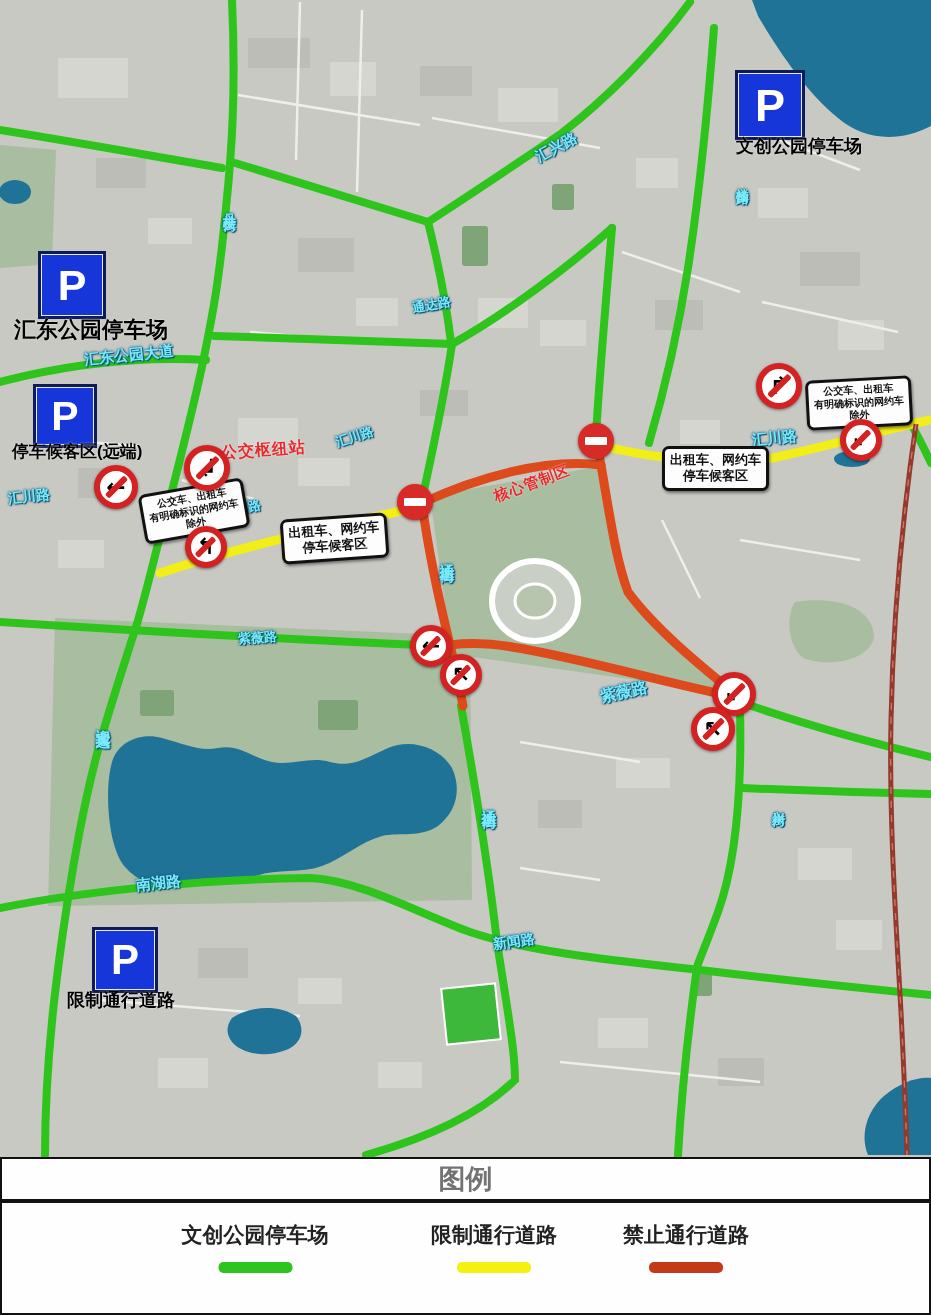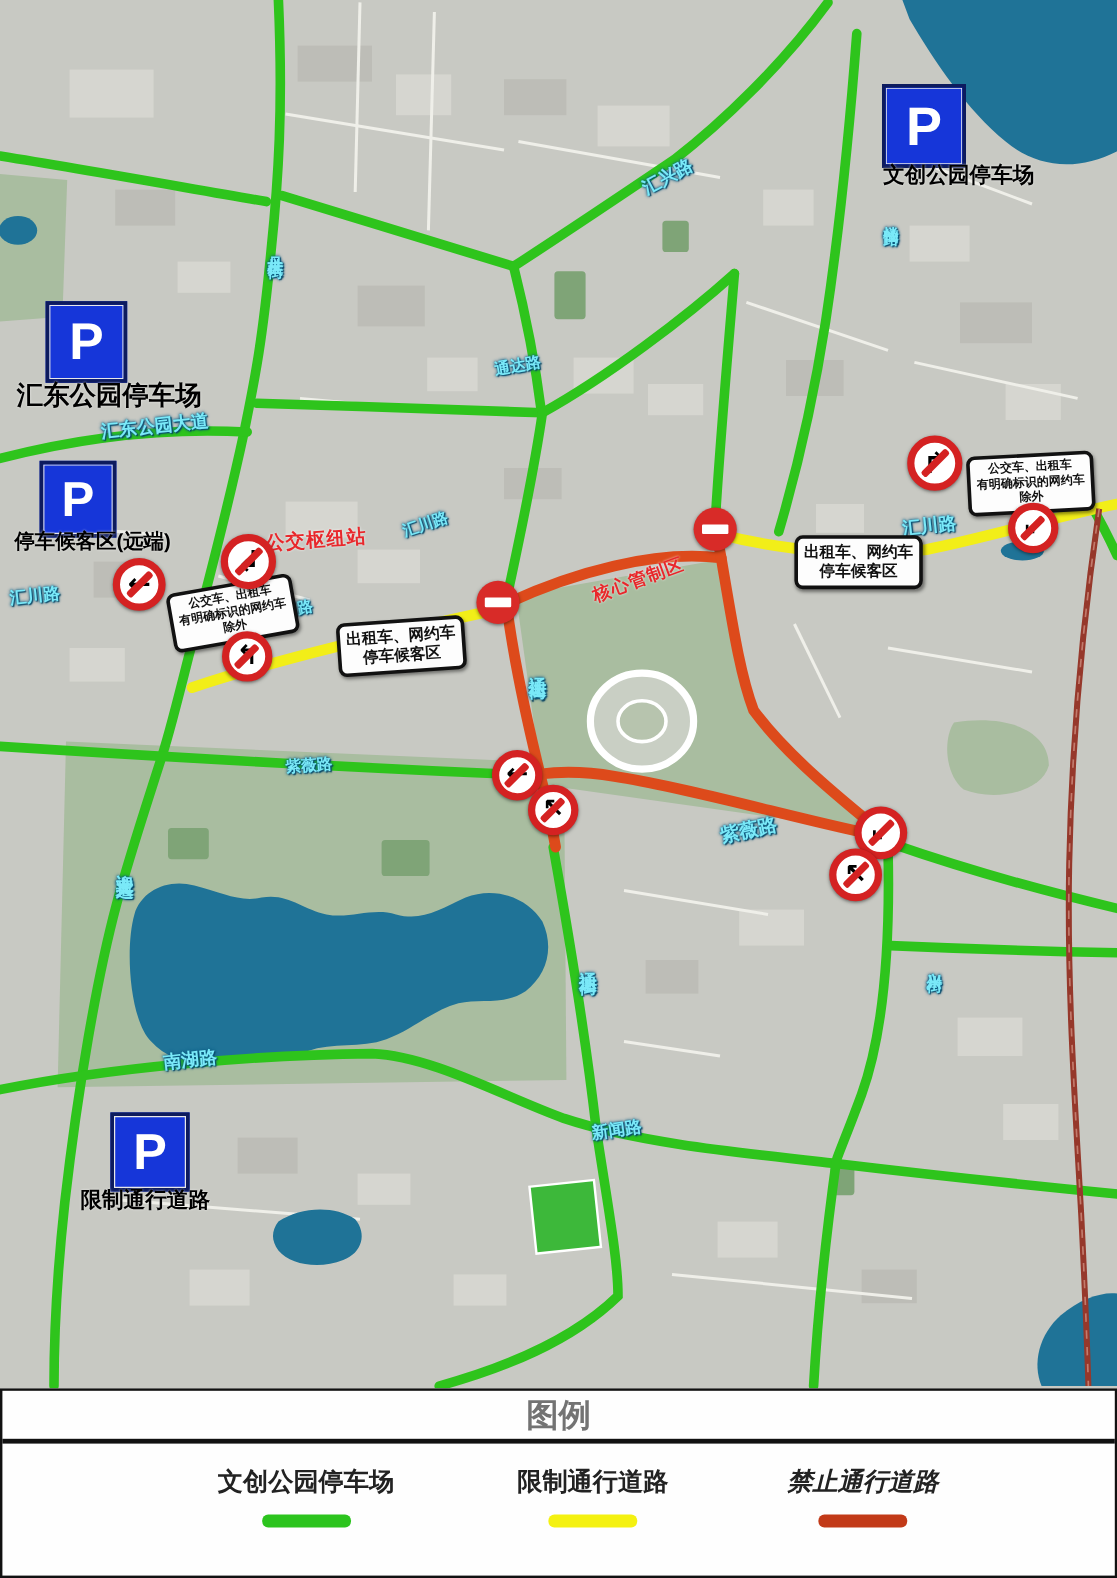--- a/index.html
+++ b/index.html
@@ -244,19 +244,19 @@
     <div class="legend-title">图例</div>
     <div id="legend-items">
         <div class="legend-item" style="left: 253px; top: 62px;">
           <div class="lab">文创公园停车场</div>
           <div class="bar" style="background: rgb(44, 196, 30);"></div>
         </div>
         <div class="legend-item" style="left: 492px; top: 62px;">
           <div class="lab">限制通行道路</div>
           <div class="bar" style="background: rgb(244, 241, 17);"></div>
         </div>
-        <div class="legend-item" style="left: 717px; top: 62px; font-style: italic;">
+        <div class="legend-item" style="left: 684px; top: 62px;">
           <div class="lab">禁止通行道路</div>
           <div class="bar" style="background: rgb(194, 58, 24);"></div>
         </div>
       </div>
   </div>
 </div>
 
 </body></html>

